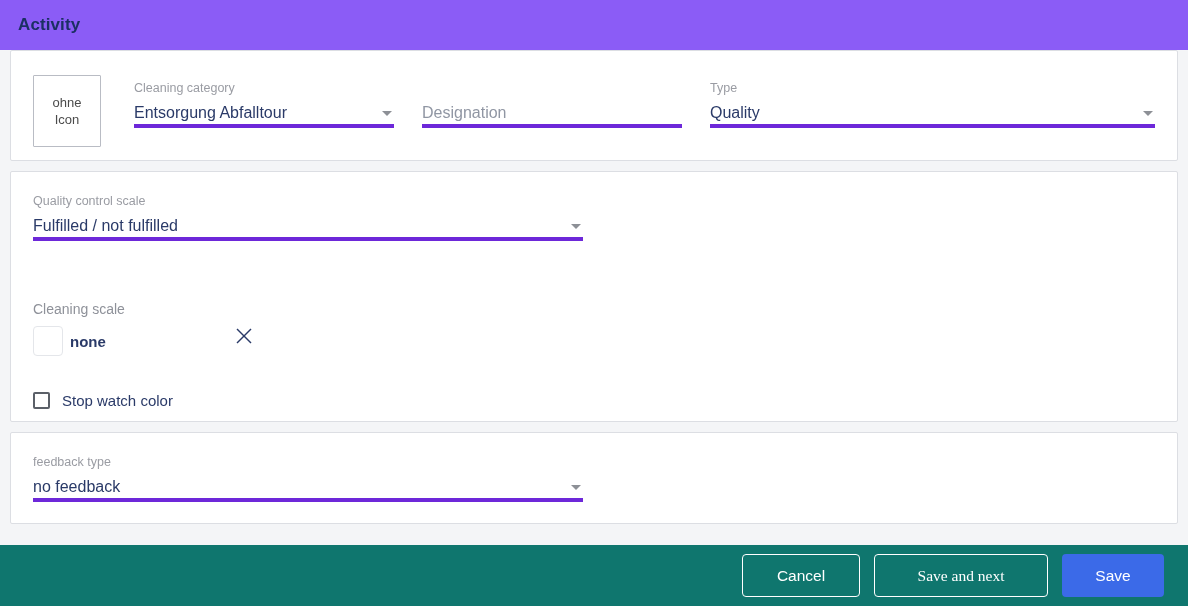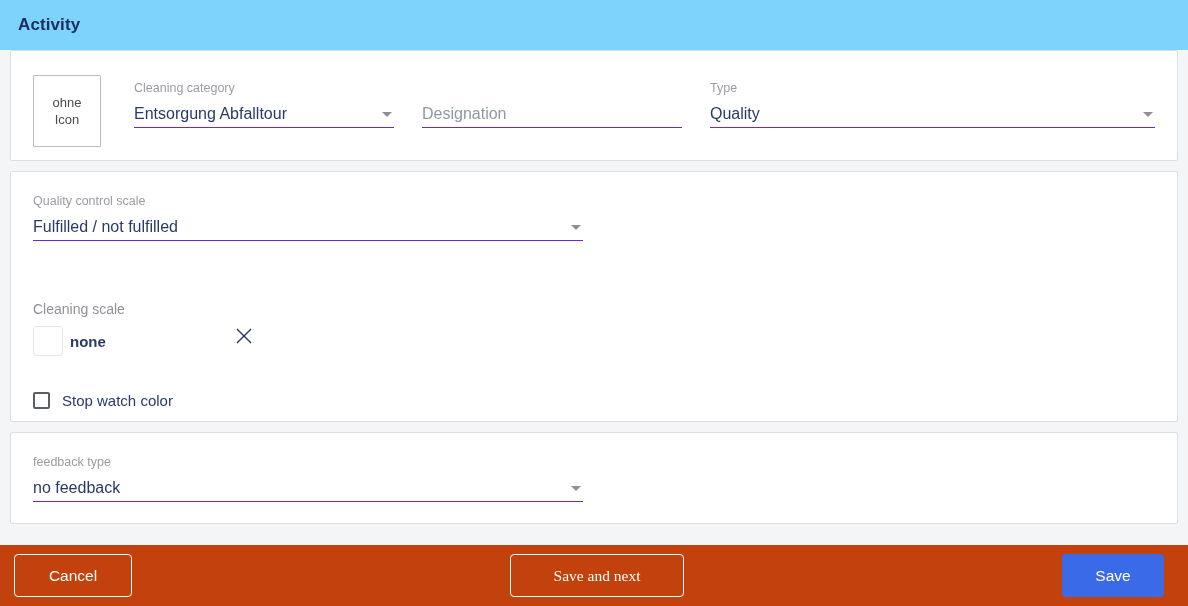--- a/index.html
+++ b/index.html
@@ -25,21 +25,21 @@
     flex-direction: column;
   }
 
   
   .page-header {
     height: 50px;
     flex: 0 0 50px;
     display: flex;
     align-items: center;
     padding: 0 18px;
-    background: #7dd3fc;
+    background: #8b5cf6;
   }
   .page-title {
     font-size: 17px;
     font-weight: bold;
     color: #1b2f63;
     letter-spacing: 0.1px;
   }
 
   
   .content {
@@ -96,21 +96,21 @@
   }
   .field-label {
     font-size: 12.5px;
     color: #9a9ca3;
     line-height: 15px;
     margin-bottom: 5px;
     white-space: nowrap;
   }
   .field-control {
     position: relative;
-    border-bottom: 1px solid #6d28d9;
+    border-bottom: 4px solid #6d28d9;
     height: 27px;
     display: flex;
     align-items: center;
   }
   .field-value {
     font-size: 16px;
     color: #2a3a68;
     line-height: 22px;
     white-space: nowrap;
   }
@@ -356,19 +356,19 @@
         <div class="field-label">feedback type</div>
         <div class="field-control">
           <div class="field-value">no feedback</div>
           <span class="caret"></span>
         </div>
       </div>
     </div>
 
   </div>
 
-  <div class="footer" style="background: #c2410c; justify-content: space-between;">
+  <div class="footer" style="background: #0f766e;">
     <div class="btn btn-outline btn-cancel">Cancel</div>
     <div class="btn btn-outline btn-save-next">Save and next</div>
     <div class="btn btn-primary btn-save" style="background: rgb(59, 106, 232); border-color: rgb(59, 106, 232);">Save</div>
   </div>
 
 </div>
 
 </body></html>

